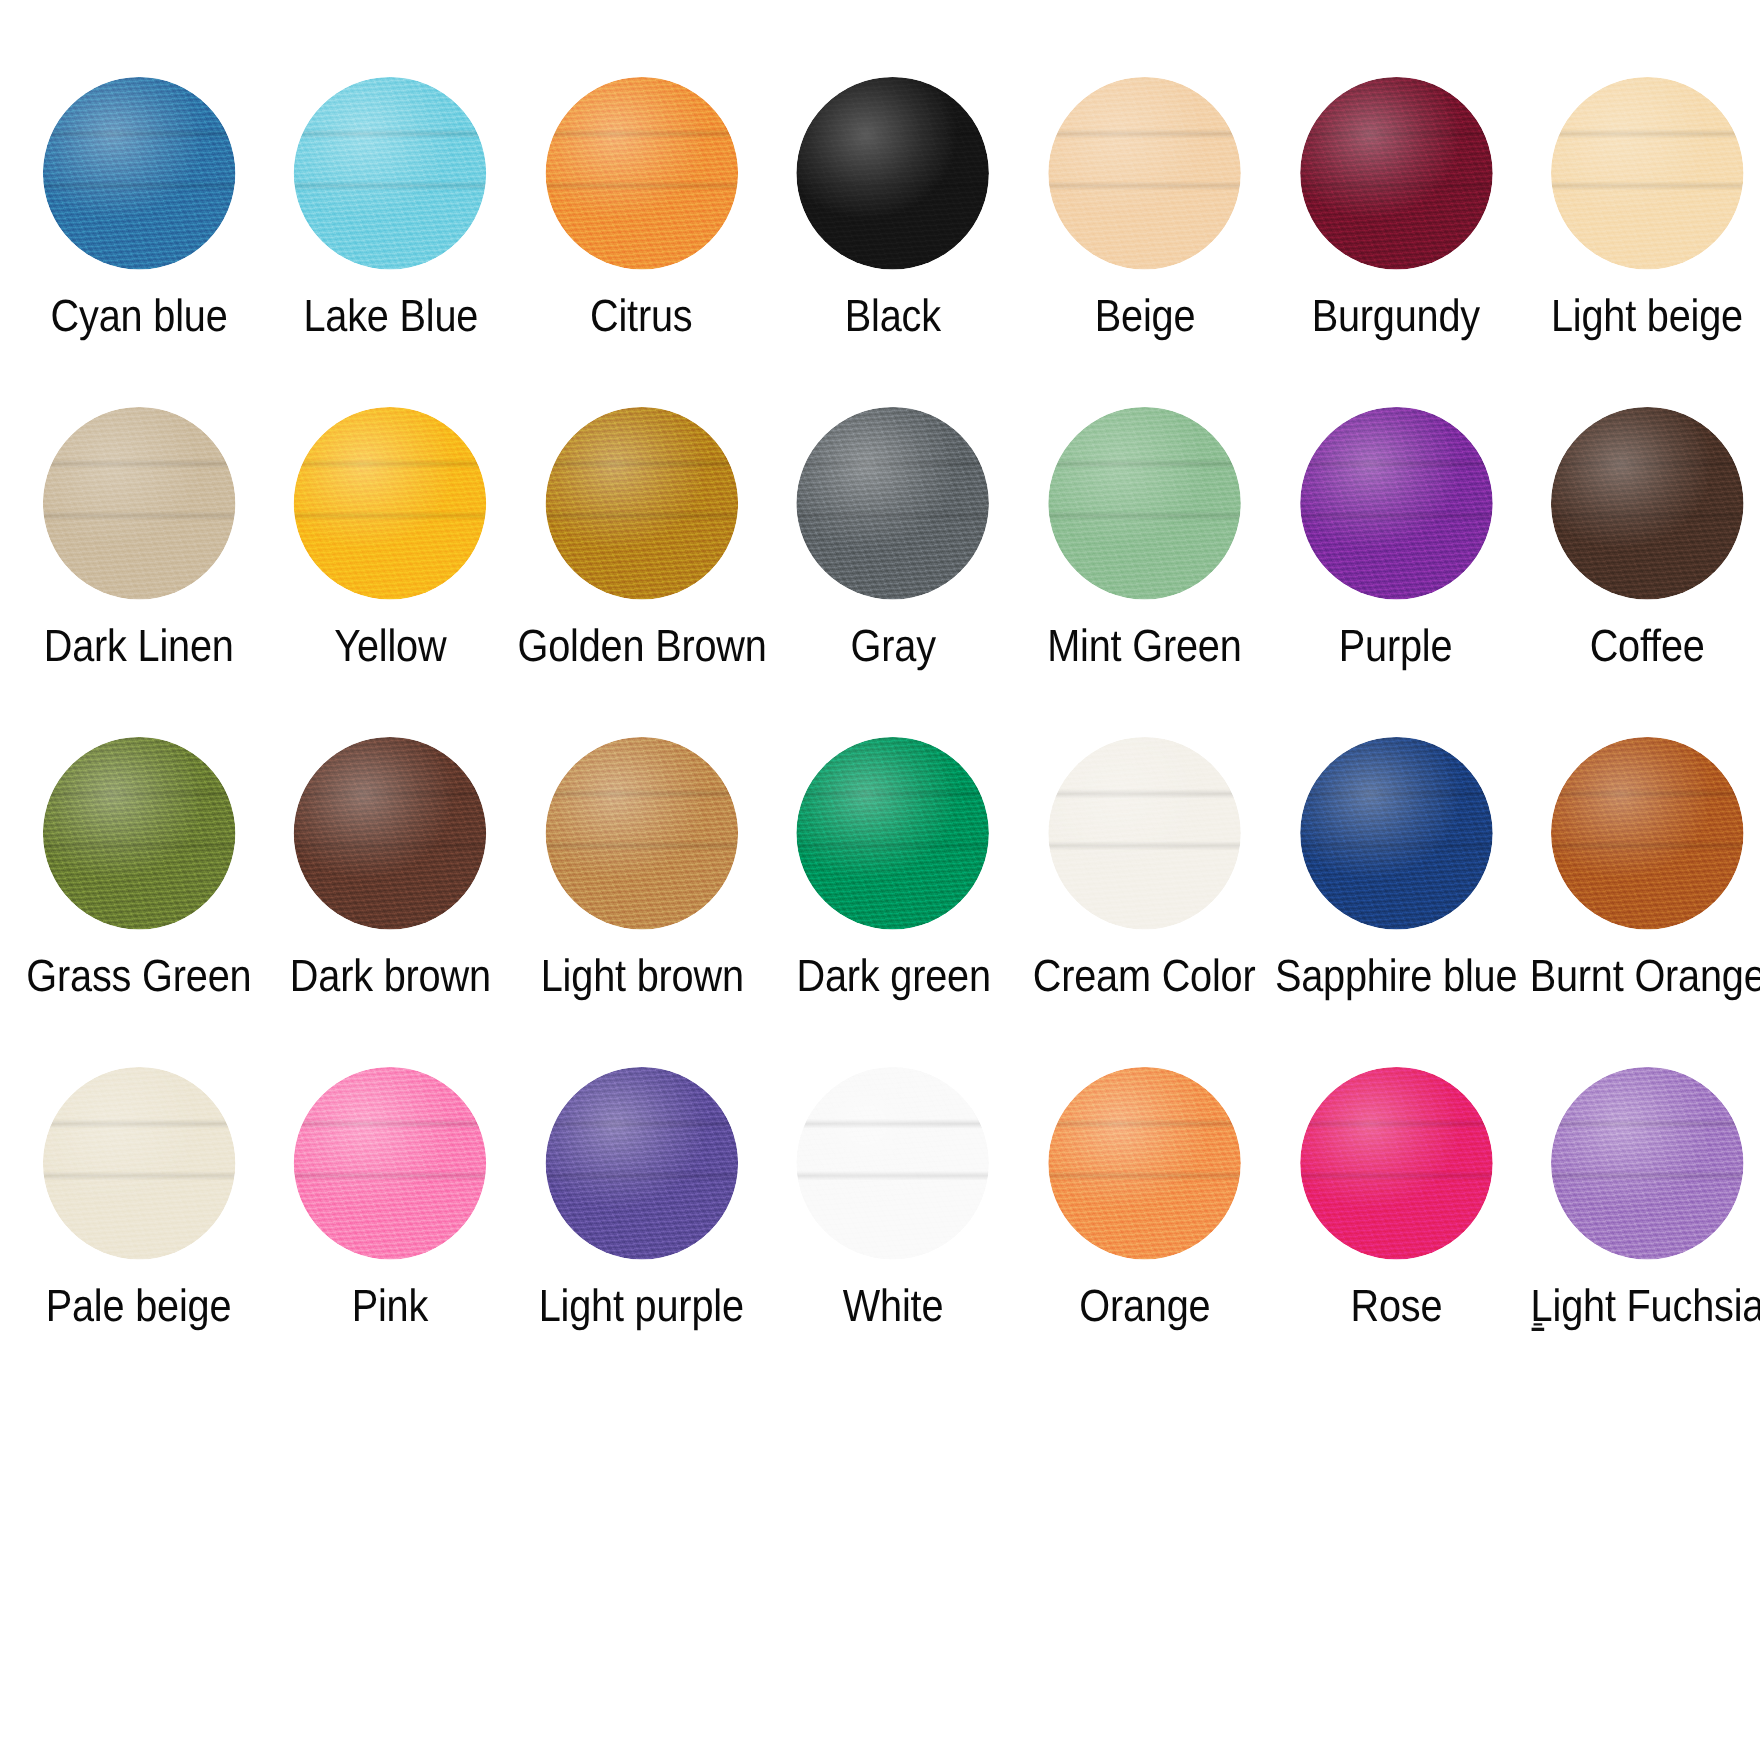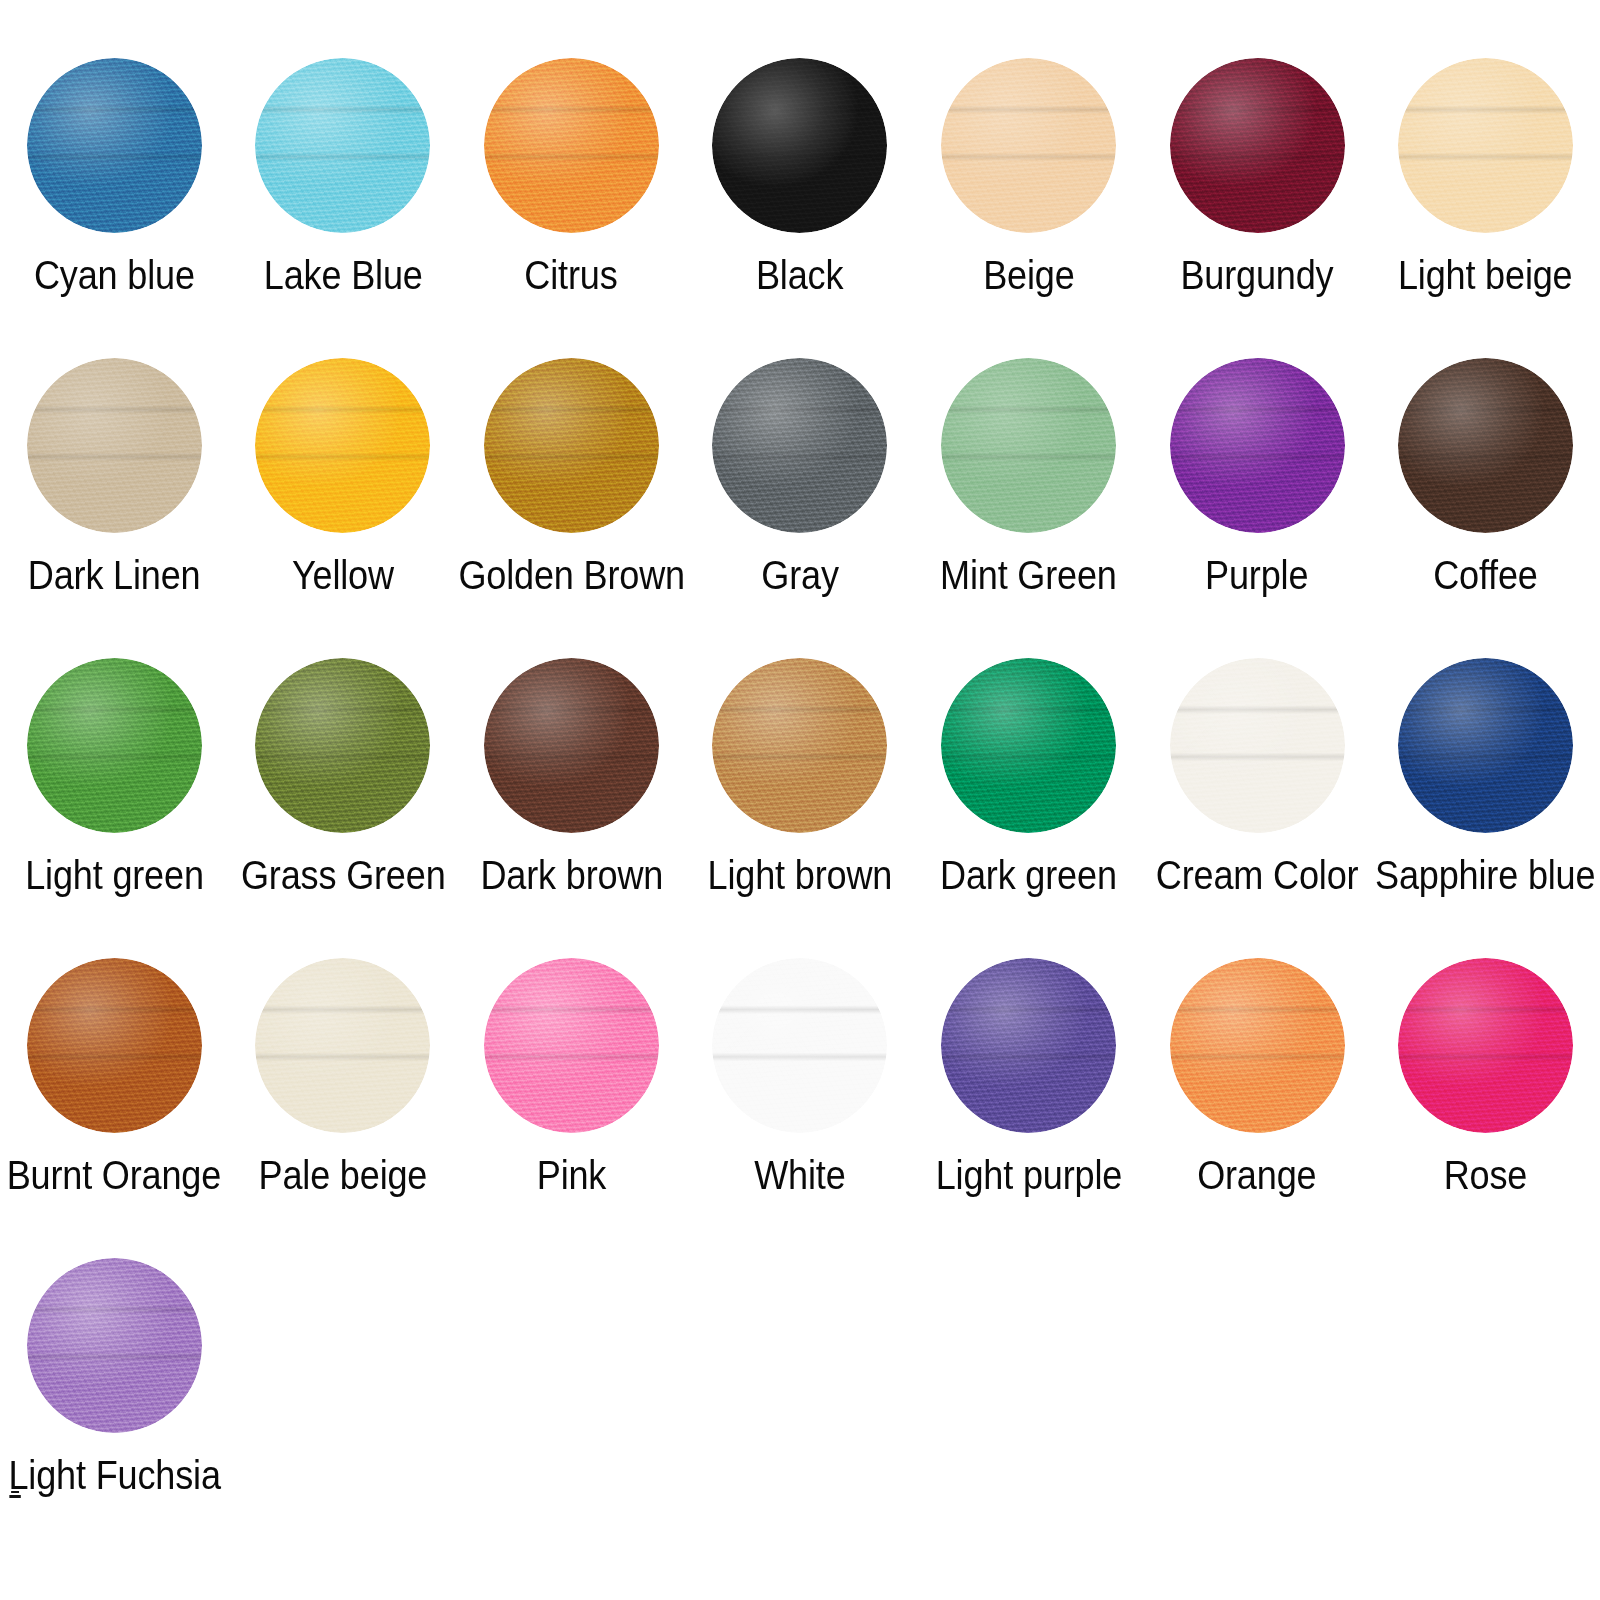--- a/index.html
+++ b/index.html
@@ -13,21 +13,21 @@
     height: 1600px;
     font-family: "Liberation Sans", "DejaVu Sans", sans-serif;
     overflow: hidden;
   }
 
   #chart {
     position: relative;
     width: 1600px;
     height: 1600px;
     box-sizing: border-box;
-    padding: 0;
+    padding: 12px;
   }
 
   .grid {
     display: grid;
     grid-template-columns: repeat(7, 1fr);
     grid-auto-rows: 300px;
     width: 1600px;
     padding-top: 58px;
     box-sizing: border-box;
     justify-items: center;
@@ -316,30 +316,20 @@
           <div class="base" style="background: rgb(74, 50, 39);"></div>
           <div class="threads"></div>
           <div class="twist"></div>
           <div class="band"></div>
           <div class="shade"></div>
         </div>
         <div class="label">Coffee</div>
       </div>
       <div class="cell">
         <div class="swatch">
-          <div class="base" style="background: rgb(78, 155, 60);"></div>
-          <div class="threads"></div>
-          <div class="twist"></div>
-          <div class="band"></div>
-          <div class="shade"></div>
-        </div>
-        <div class="label">Light green</div>
-      </div>
-      <div class="cell">
-        <div class="swatch">
           <div class="base" style="background: rgb(106, 125, 51);"></div>
           <div class="threads"></div>
           <div class="twist"></div>
           <div class="band"></div>
           <div class="shade"></div>
         </div>
         <div class="label">Grass Green</div>
       </div>
       <div class="cell">
         <div class="swatch">
@@ -415,38 +405,38 @@
         <div class="swatch">
           <div class="base" style="background: rgb(251, 130, 184);"></div>
           <div class="threads"></div>
           <div class="twist"></div>
           <div class="band"></div>
           <div class="shade"></div>
         </div>
         <div class="label">Pink</div>
       </div>
       <div class="cell">
+        <div class="swatch">
+          <div class="base" style="background: rgb(93, 77, 155);"></div>
+          <div class="threads"></div>
+          <div class="twist"></div>
+          <div class="band"></div>
+          <div class="shade"></div>
+        </div>
+        <div class="label">Light purple</div>
+      </div>
+      <div class="cell">
         <div class="swatch pale">
           <div class="base" style="background: rgb(250, 250, 250);"></div>
           <div class="threads"></div>
           <div class="twist"></div>
           <div class="band"></div>
           <div class="shade"></div>
         </div>
         <div class="label">White</div>
-      </div>
-      <div class="cell">
-        <div class="swatch">
-          <div class="base" style="background: rgb(93, 77, 155);"></div>
-          <div class="threads"></div>
-          <div class="twist"></div>
-          <div class="band"></div>
-          <div class="shade"></div>
-        </div>
-        <div class="label">Light purple</div>
       </div>
       <div class="cell">
         <div class="swatch">
           <div class="base" style="background: rgb(243, 148, 78);"></div>
           <div class="threads"></div>
           <div class="twist"></div>
           <div class="band"></div>
           <div class="shade"></div>
         </div>
         <div class="label">Orange</div>

